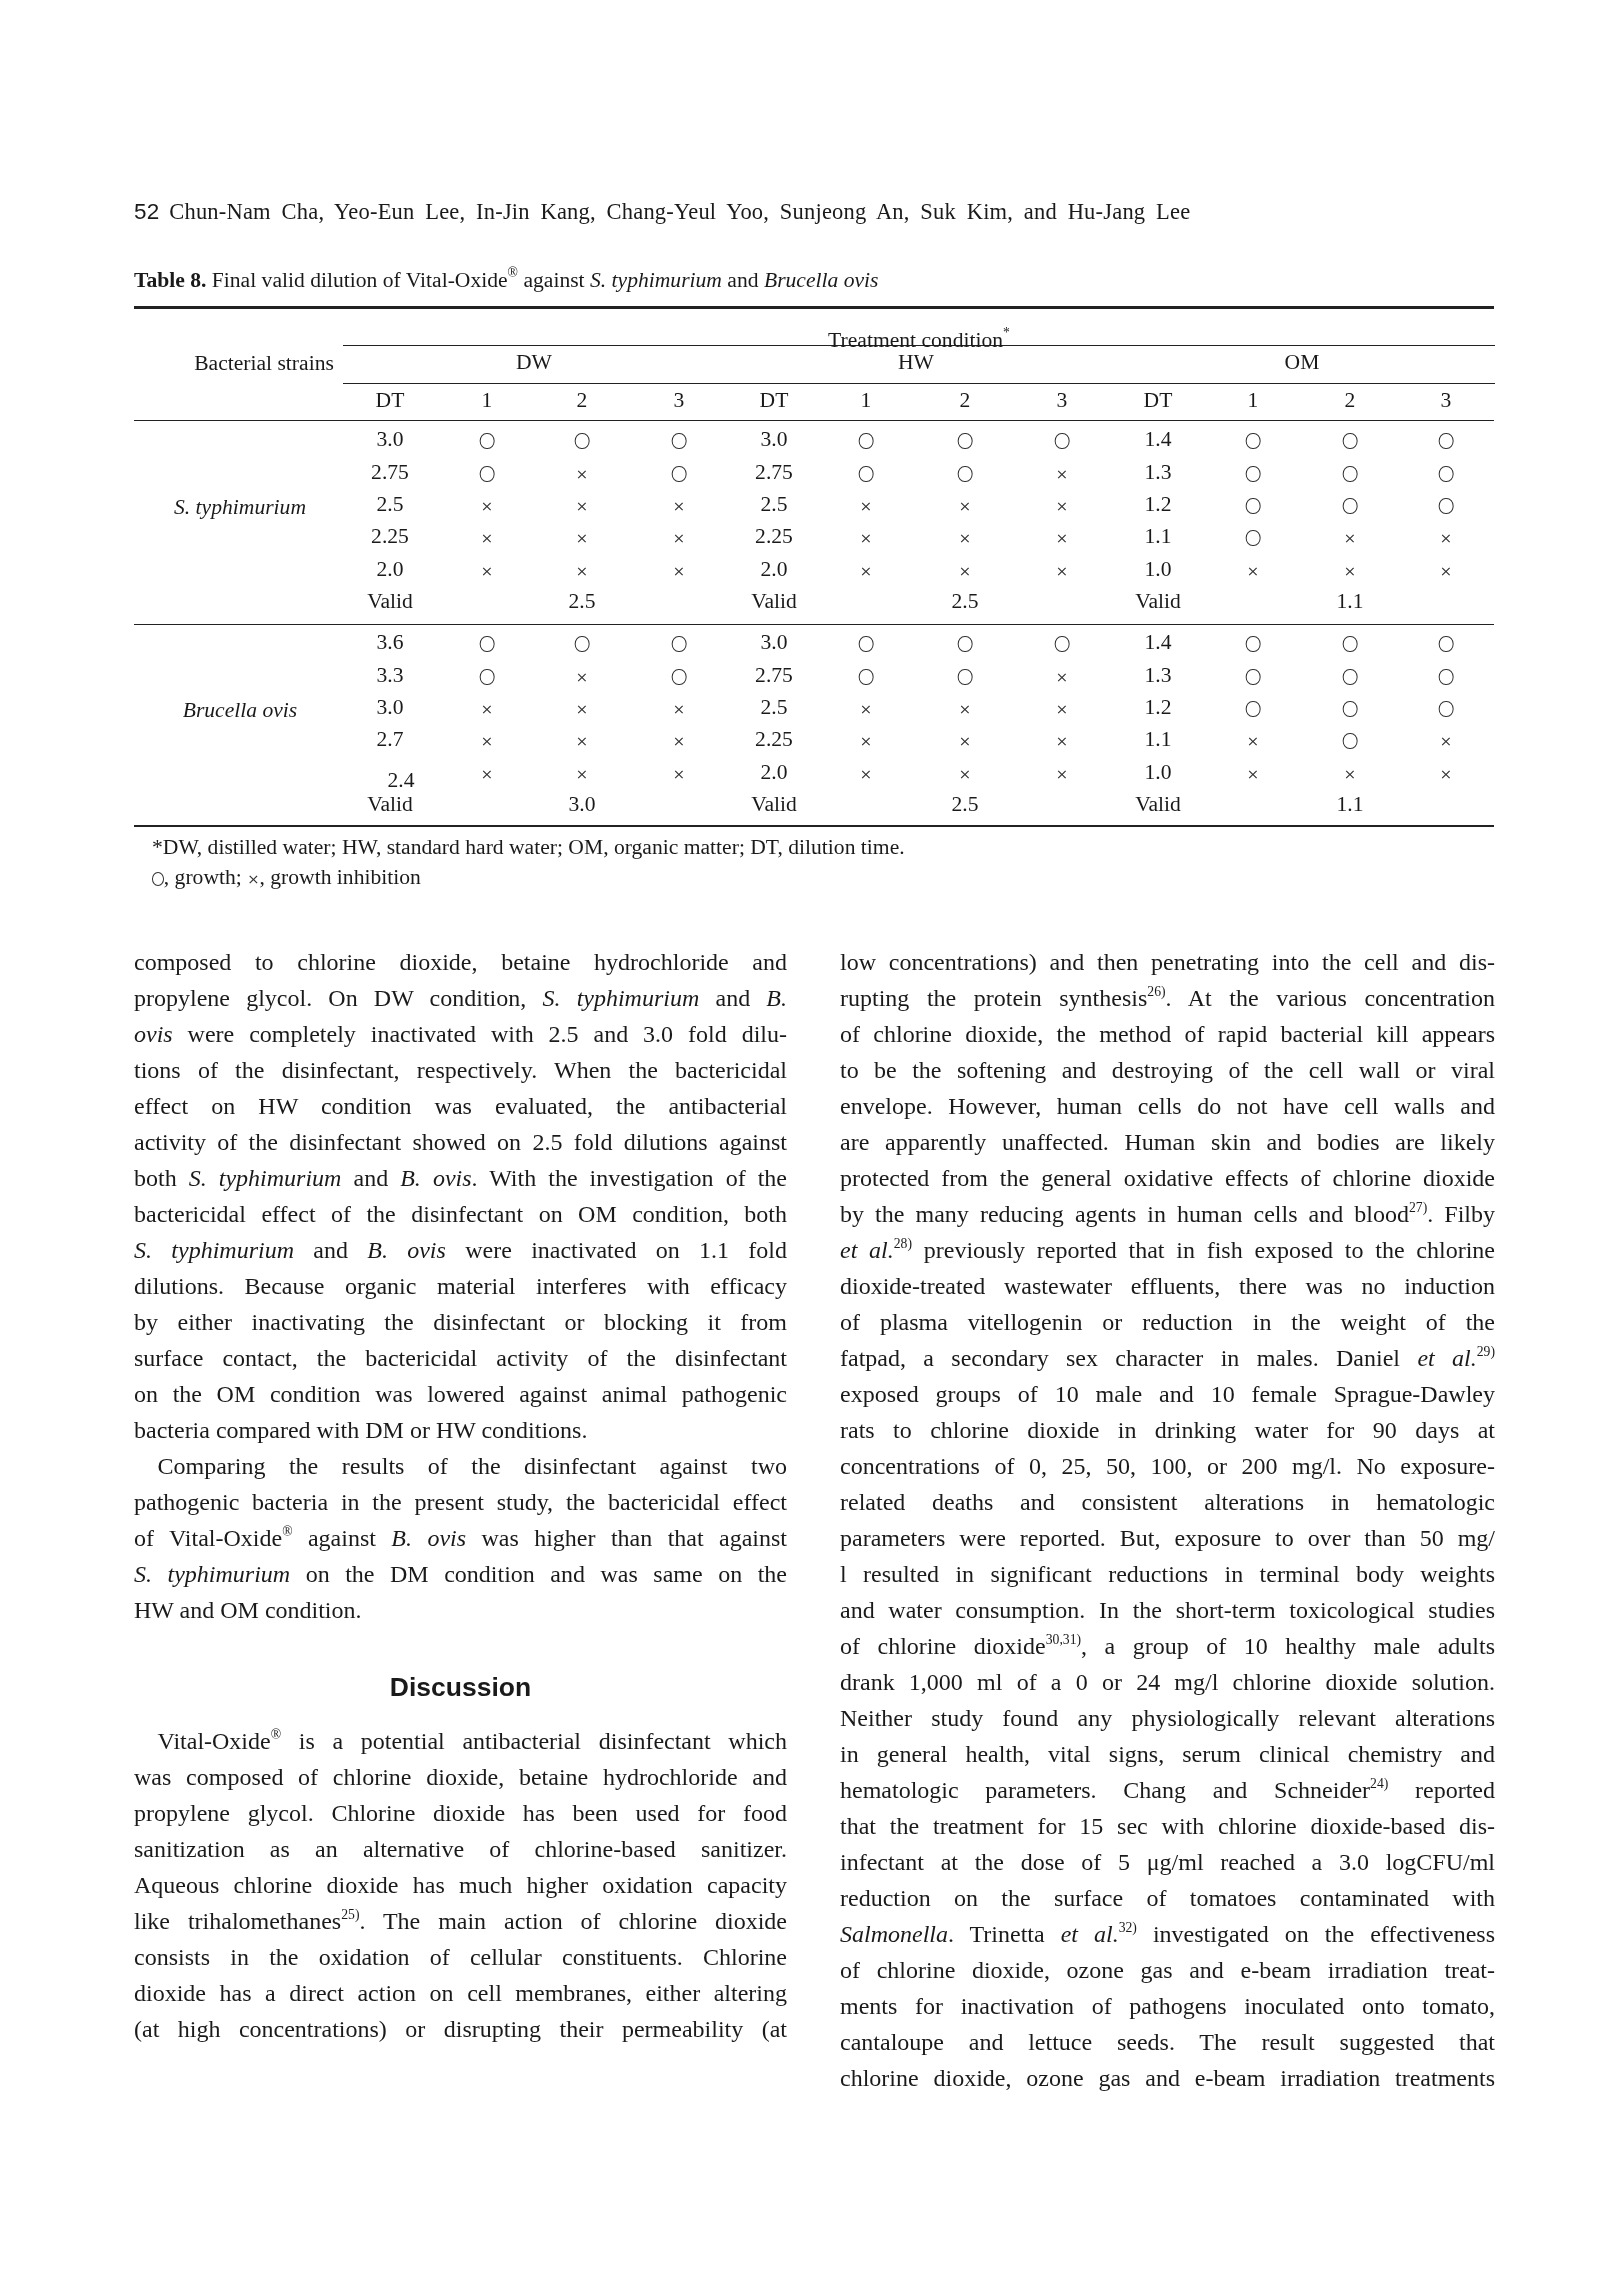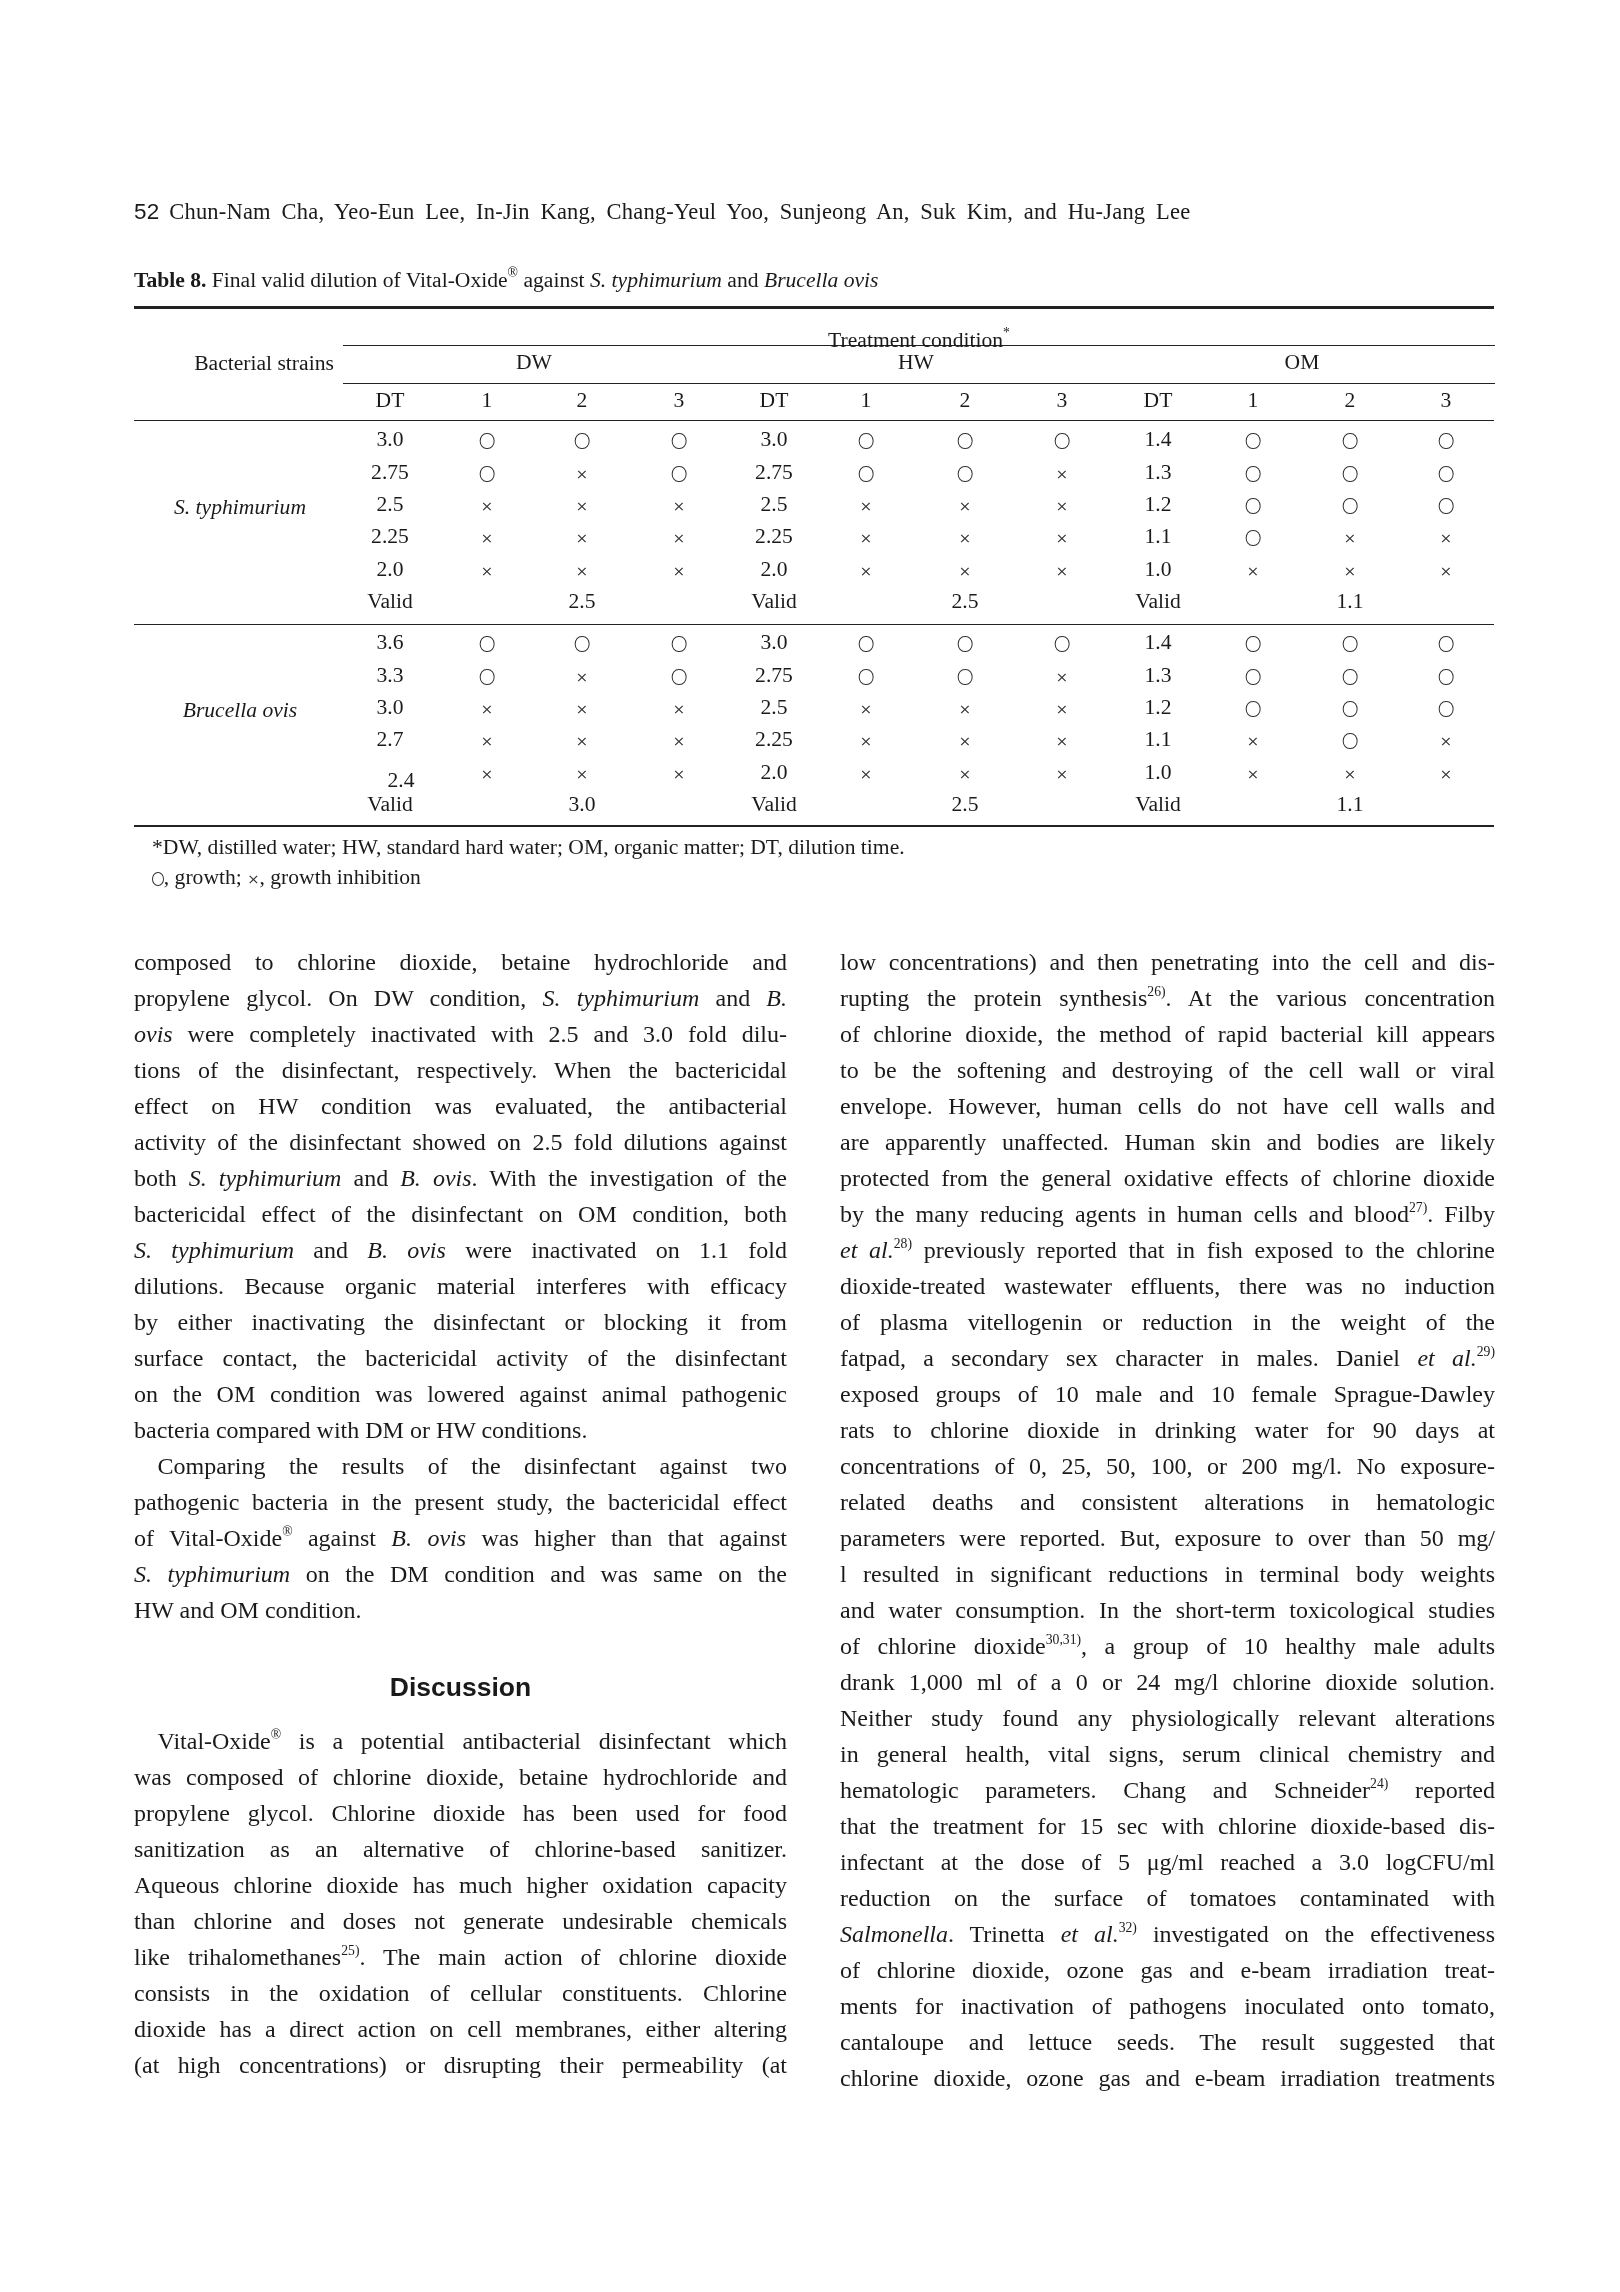--- a/index.html
+++ b/index.html
@@ -250,21 +250,20 @@
       <span class="line last">HW and OM condition.</span>
     </div>
   <div class="gap"></div>
   <div class="section-heading">Discussion</div>
   <div id="left-b">
       <span class="line" style="padding-left: 23.5px;">Vital-Oxide<sup>®</sup> is a potential antibacterial disinfectant which</span>
       <span class="line">was composed of chlorine dioxide, betaine hydrochloride and</span>
       <span class="line">propylene glycol. Chlorine dioxide has been used for food</span>
       <span class="line">sanitization as an alternative of chlorine-based sanitizer.</span>
       <span class="line">Aqueous chlorine dioxide has much higher oxidation capacity</span>
-      <span class="line">than chlorine and doses not generate undesirable chemicals</span>
       <span class="line">like trihalomethanes<sup>25)</sup>. The main action of chlorine dioxide</span>
       <span class="line">consists in the oxidation of cellular constituents. Chlorine</span>
       <span class="line">dioxide has a direct action on cell membranes, either altering</span>
       <span class="line">(at high concentrations) or disrupting their permeability (at</span>
     </div>
 </div>
 <div class="col col-right">
   <div id="right-a">
       <span class="line">low concentrations) and then penetrating into the cell and dis-</span>
       <span class="line">rupting the protein synthesis<sup>26)</sup>. At the various concentration</span>

